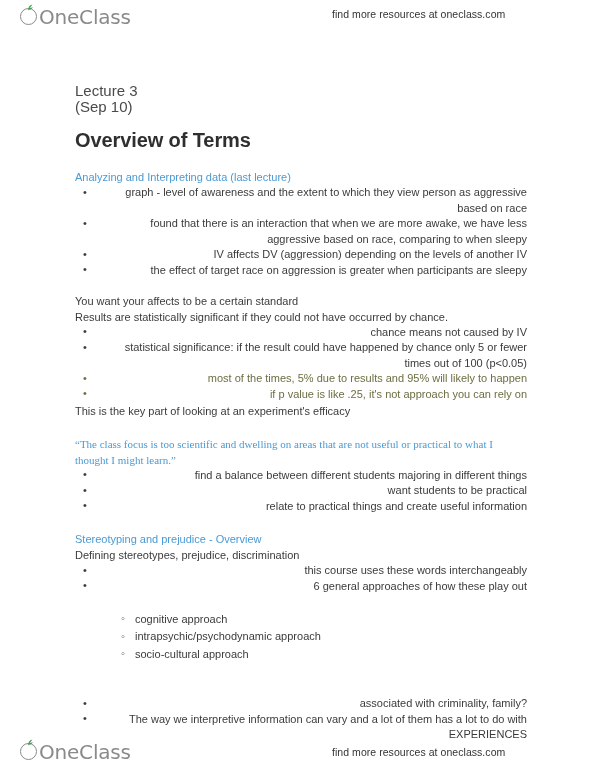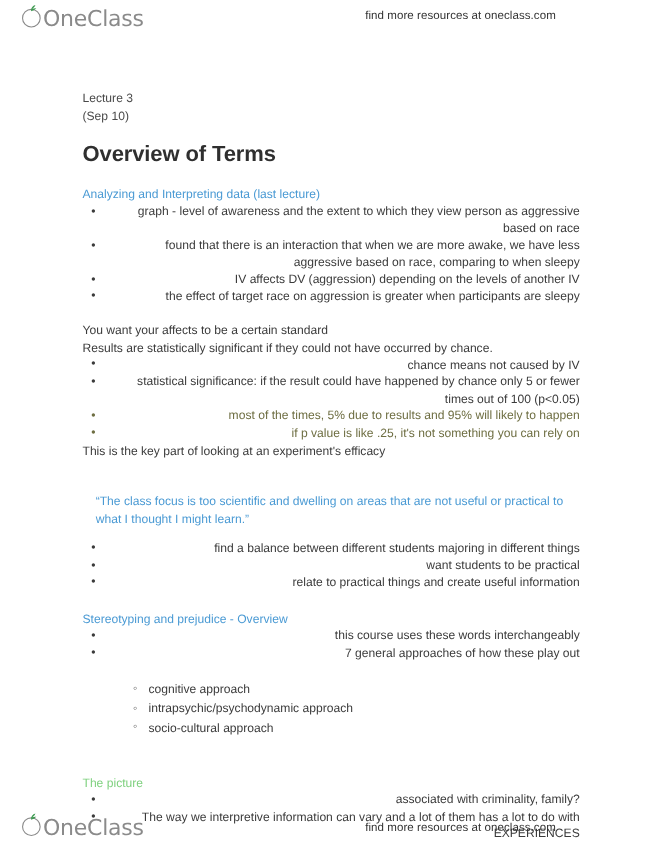--- a/index.html
+++ b/index.html
@@ -84,21 +84,21 @@
 
   
   .doc {
     position: absolute;
     left: 75px;
     top: 83px;
     width: 452px;
   }
 
   .meta-line {
-    font-size: 11px;
+    font-size: 15px;
     line-height: 15.5px;
     color: #4a4a4a;
   }
 
   .doc-title {
     font-size: 20px;
     font-weight: bold;
     color: #2f2f2f;
     margin-top: 15px;
     margin-bottom: 0;
@@ -113,21 +113,22 @@
     color: #4a9ad4;
     margin: 0;
   }
   .sec-heading.green {
     color: #7fd17f;
   }
   .quote-block {
     font-size: 11px;
     line-height: 16px;
     color: #4a9ad4;
-    margin: 12px;
+    margin: 0;
+    font-family: Liberation Serif, serif;
   }
 
   .plain-line {
     font-size: 11px;
     line-height: 16px;
     color: #3b3b3b;
     margin: 0;
   }
 
   ul.bullets {
@@ -222,55 +223,55 @@
 
     <div class="gap-md"></div>
 
     <div class="section">
       <div class="plain-line">You want your affects to be a certain standard</div>
       <div class="plain-line">Results are statistically significant if they could not have occurred by chance.</div>
       <ul class="bullets">
         <li>chance means not caused by IV</li>
         <li>statistical significance: if the result could have happened by chance only 5 or fewer times out of 100 (p&lt;0.05)</li>
         <li class="olive">most of the times, 5% due to results and 95% will likely to happen</li>
-        <li class="olive">if p value is like .25, it's not something you can rely on</li>
+        <li class="olive">if p value is like .25, it's not approach you can rely on</li>
       </ul>
       <div class="plain-line">This is the key part of looking at an experiment's efficacy</div>
     </div>
 
     <div class="gap-lg"></div>
 
     <div class="section">
       <div class="quote-block">“The class focus is too scientific and dwelling on areas that are not useful or practical to what I thought I might learn.”</div>
       <ul class="bullets">
         <li>find a balance between different students majoring in different things</li>
         <li>want students to be practical</li>
         <li>relate to practical things and create useful information</li>
       </ul>
     </div>
 
     <div class="gap-lg"></div>
 
     <div class="section">
       <div class="sec-heading">Stereotyping and prejudice - Overview</div>
+      <div class="plain-line">Defining stereotypes, prejudice, discrimination</div>
       <ul class="bullets">
         <li>this course uses these words interchangeably</li>
-        <li>7 general approaches of how these play out</li>
+        <li>6 general approaches of how these play out</li>
       </ul>
       <ul class="subbullets">
         <li>cognitive approach</li>
         <li>intrapsychic/psychodynamic approach</li>
         <li>socio-cultural approach</li>
       </ul>
     </div>
 
     <div class="gap-lg"></div>
 
     <div class="section">
-      <div class="sec-heading green">The picture</div>
       <ul class="bullets">
         <li>associated with criminality, family?</li>
         <li>The way we interpretive information can vary and a lot of them has a lot to do with EXPERIENCES</li>
       </ul>
     </div>
 
   </div>
 
   <div class="brand-bar footer">
     <div class="logo">

